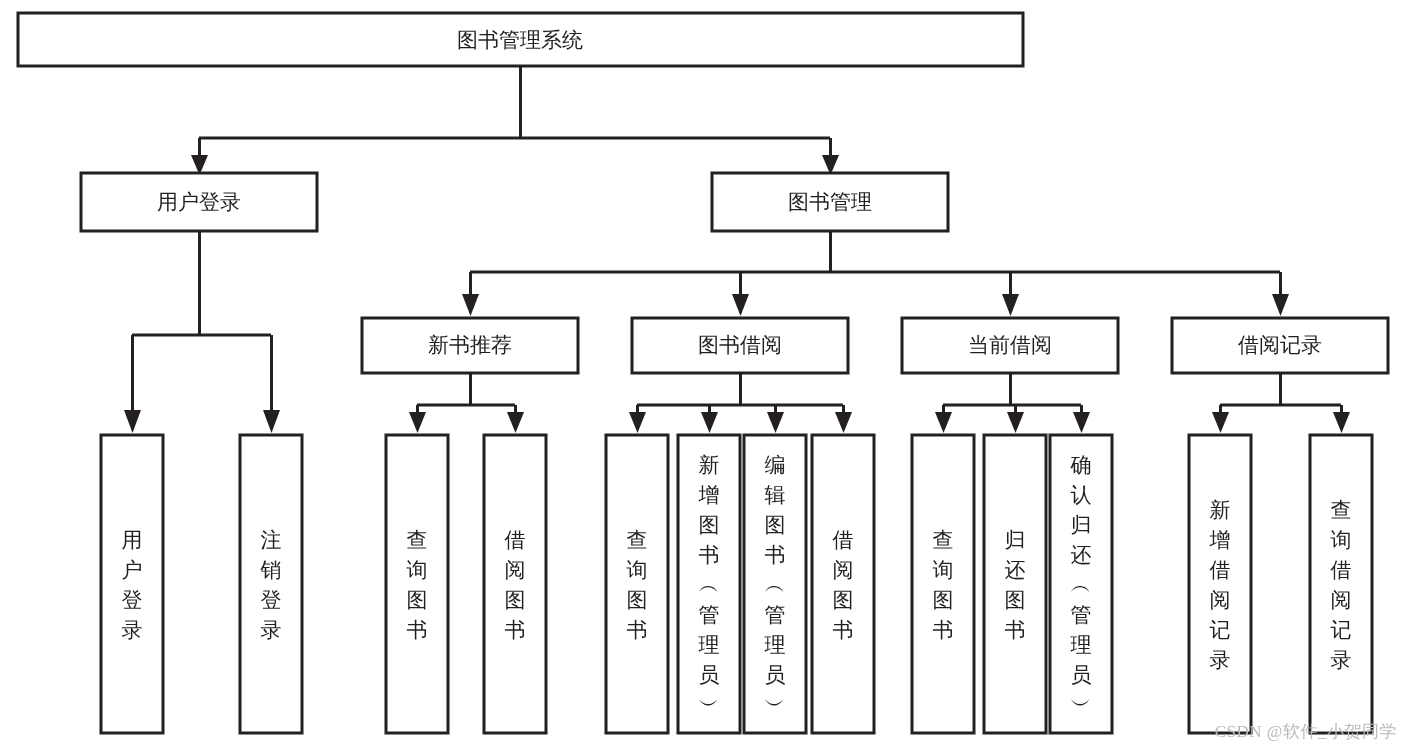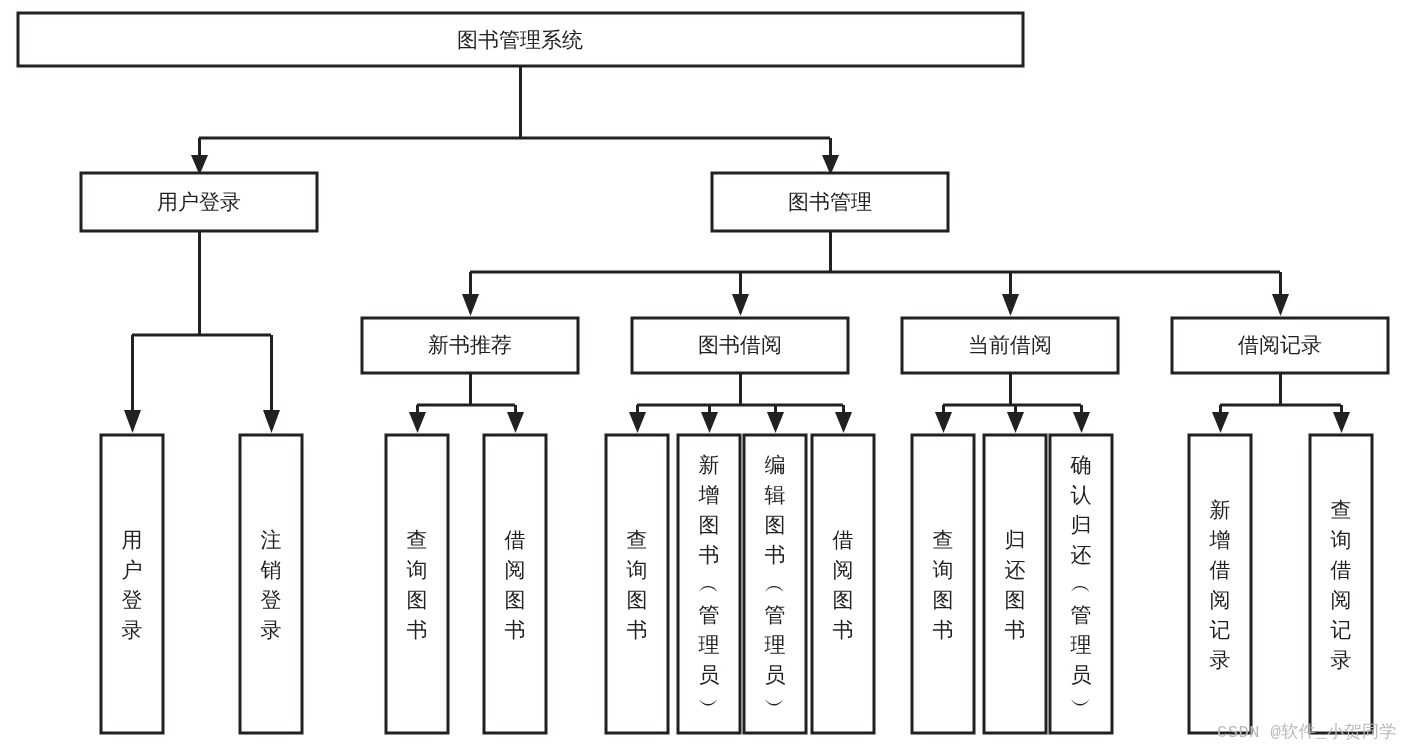--- a/index.html
+++ b/index.html
@@ -52,21 +52,21 @@
   .node-label-v {
     font-family: "Liberation Sans", "DejaVu Sans", sans-serif;
     font-size: 21px;
     fill: #231f20;
     text-anchor: middle;
   }
   .watermark {
     position: absolute;
     right: 8px;
     bottom: 4px;
-    font-family: Liberation Mono, monospace;
+    font-family: Liberation Serif, serif;
     font-size: 17px;
     color: #b9b9b9;
     letter-spacing: 0.5px;
     white-space: nowrap;
     pointer-events: none;
   }
 </style>
 </head>
 <body>
 

